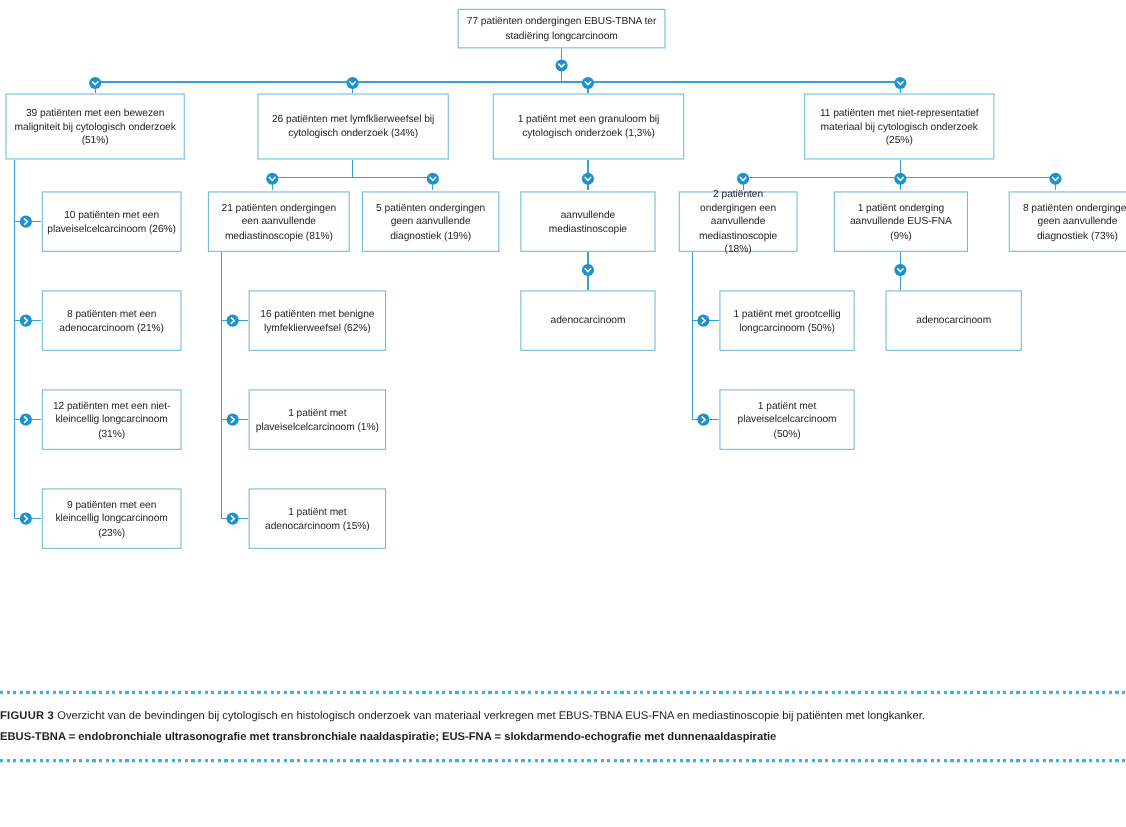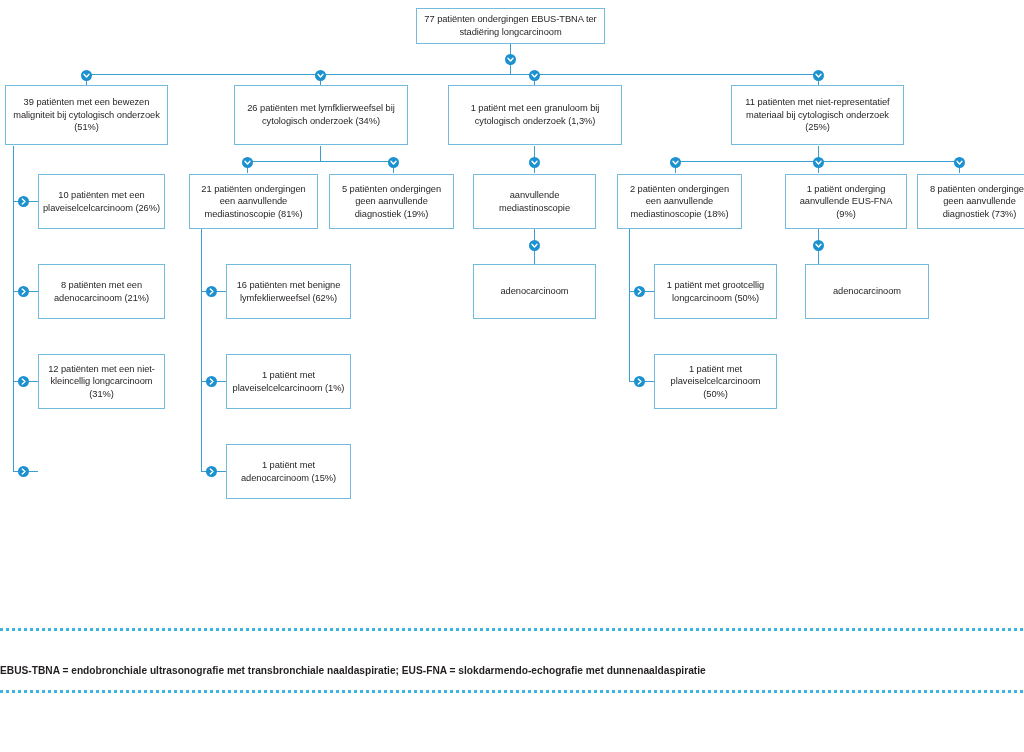--- a/index.html
+++ b/index.html
@@ -269,20 +269,23 @@
 
   <div class="node" style="left:38px; top:174px; width:127px; height:55px;">
     <span>10 patiënten met een plaveiselcelcarcinoom (26%)</span>
   </div>
   <div class="node" style="left:38px; top:264px; width:127px; height:55px;">
     <span>8 patiënten met een adenocarcinoom (21%)</span>
   </div>
   <div class="node" style="left:38px; top:354px; width:127px; height:55px;">
     <span>12 patiënten met een niet-kleincellig longcarcinoom (31%)</span>
   </div>
+  <div class="node" style="left:38px; top:444px; width:127px; height:55px;">
+    <span>9 patiënten met een kleincellig longcarcinoom (23%)</span>
+  </div>
 
   <div class="node" style="left:189px; top:174px; width:129px; height:55px;">
     <span>21 patiënten ondergingen een aanvullende mediastinoscopie (81%)</span>
   </div>
   <div class="node" style="left:329px; top:174px; width:125px; height:55px;">
     <span>5 patiënten ondergingen geen aanvullende diagnostiek (19%)</span>
   </div>
 
   <div class="node" style="left:226px; top:264px; width:125px; height:55px;">
     <span>16 patiënten met benigne lymfeklierweefsel (62%)</span>
@@ -294,43 +297,47 @@
     <span>1 patiënt met adenocarcinoom (15%)</span>
   </div>
 
   <div class="node" style="left:473px; top:174px; width:123px; height:55px;">
     <span>aanvullende mediastinoscopie</span>
   </div>
   <div class="node" style="left:473px; top:264px; width:123px; height:55px;">
     <span>adenocarcinoom</span>
   </div>
 
-  <div class="node" style="left:617px; top:174px; width:125px; height:55px;">
+  <div class="node" style="left:617px; top:174px; width:108px; height:55px;">
     <span>2 patiënten ondergingen een aanvullende mediastinoscopie (18%)</span>
   </div>
-  <div class="node" style="left:758px; top:174px; width:122px; height:55px;margin-left:27px;">
+  <div class="node" style="left:758px; top:174px; width:122px; height:55px;">
     <span>1 patiënt onderging aanvullende EUS-FNA (9%)</span>
   </div>
   <div class="node" style="left:897px; top:174px; width:125px; height:55px;margin-left:20px;">
     <span>8 patiënten ondergingen geen aanvullende diagnostiek (73%)</span>
   </div>
 
   <div class="node" style="left:654px; top:264px; width:123px; height:55px;">
     <span>1 patiënt met grootcellig longcarcinoom (50%)</span>
   </div>
   <div class="node" style="left:654px; top:354px; width:123px; height:55px;">
     <span>1 patiënt met plaveiselcelcarcinoom (50%)</span>
   </div>
 
   <div class="node" style="left:805px; top:264px; width:124px; height:55px;">
     <span>adenocarcinoom</span>
   </div>
 
   <div class="rule" id="rule-top"></div>
 
+  <div class="caption" id="caption-line1">
+    <span class="cap-label">FIGUUR 3</span>
+    <span>Overzicht van de bevindingen bij cytologisch en histologisch onderzoek van materiaal verkregen met EBUS-TBNA EUS-FNA en mediastinoscopie bij patiënten met longkanker.</span>
+  </div>
 
   <div class="caption" id="caption-line2">
     <span>EBUS-TBNA = endobronchiale ultrasonografie met transbronchiale naaldaspiratie; EUS-FNA = slokdarmendo-echografie met dunnenaaldaspiratie</span>
   </div>
 
   <div class="rule" id="rule-bottom"></div>
 
 </div>
 
 </body></html>

